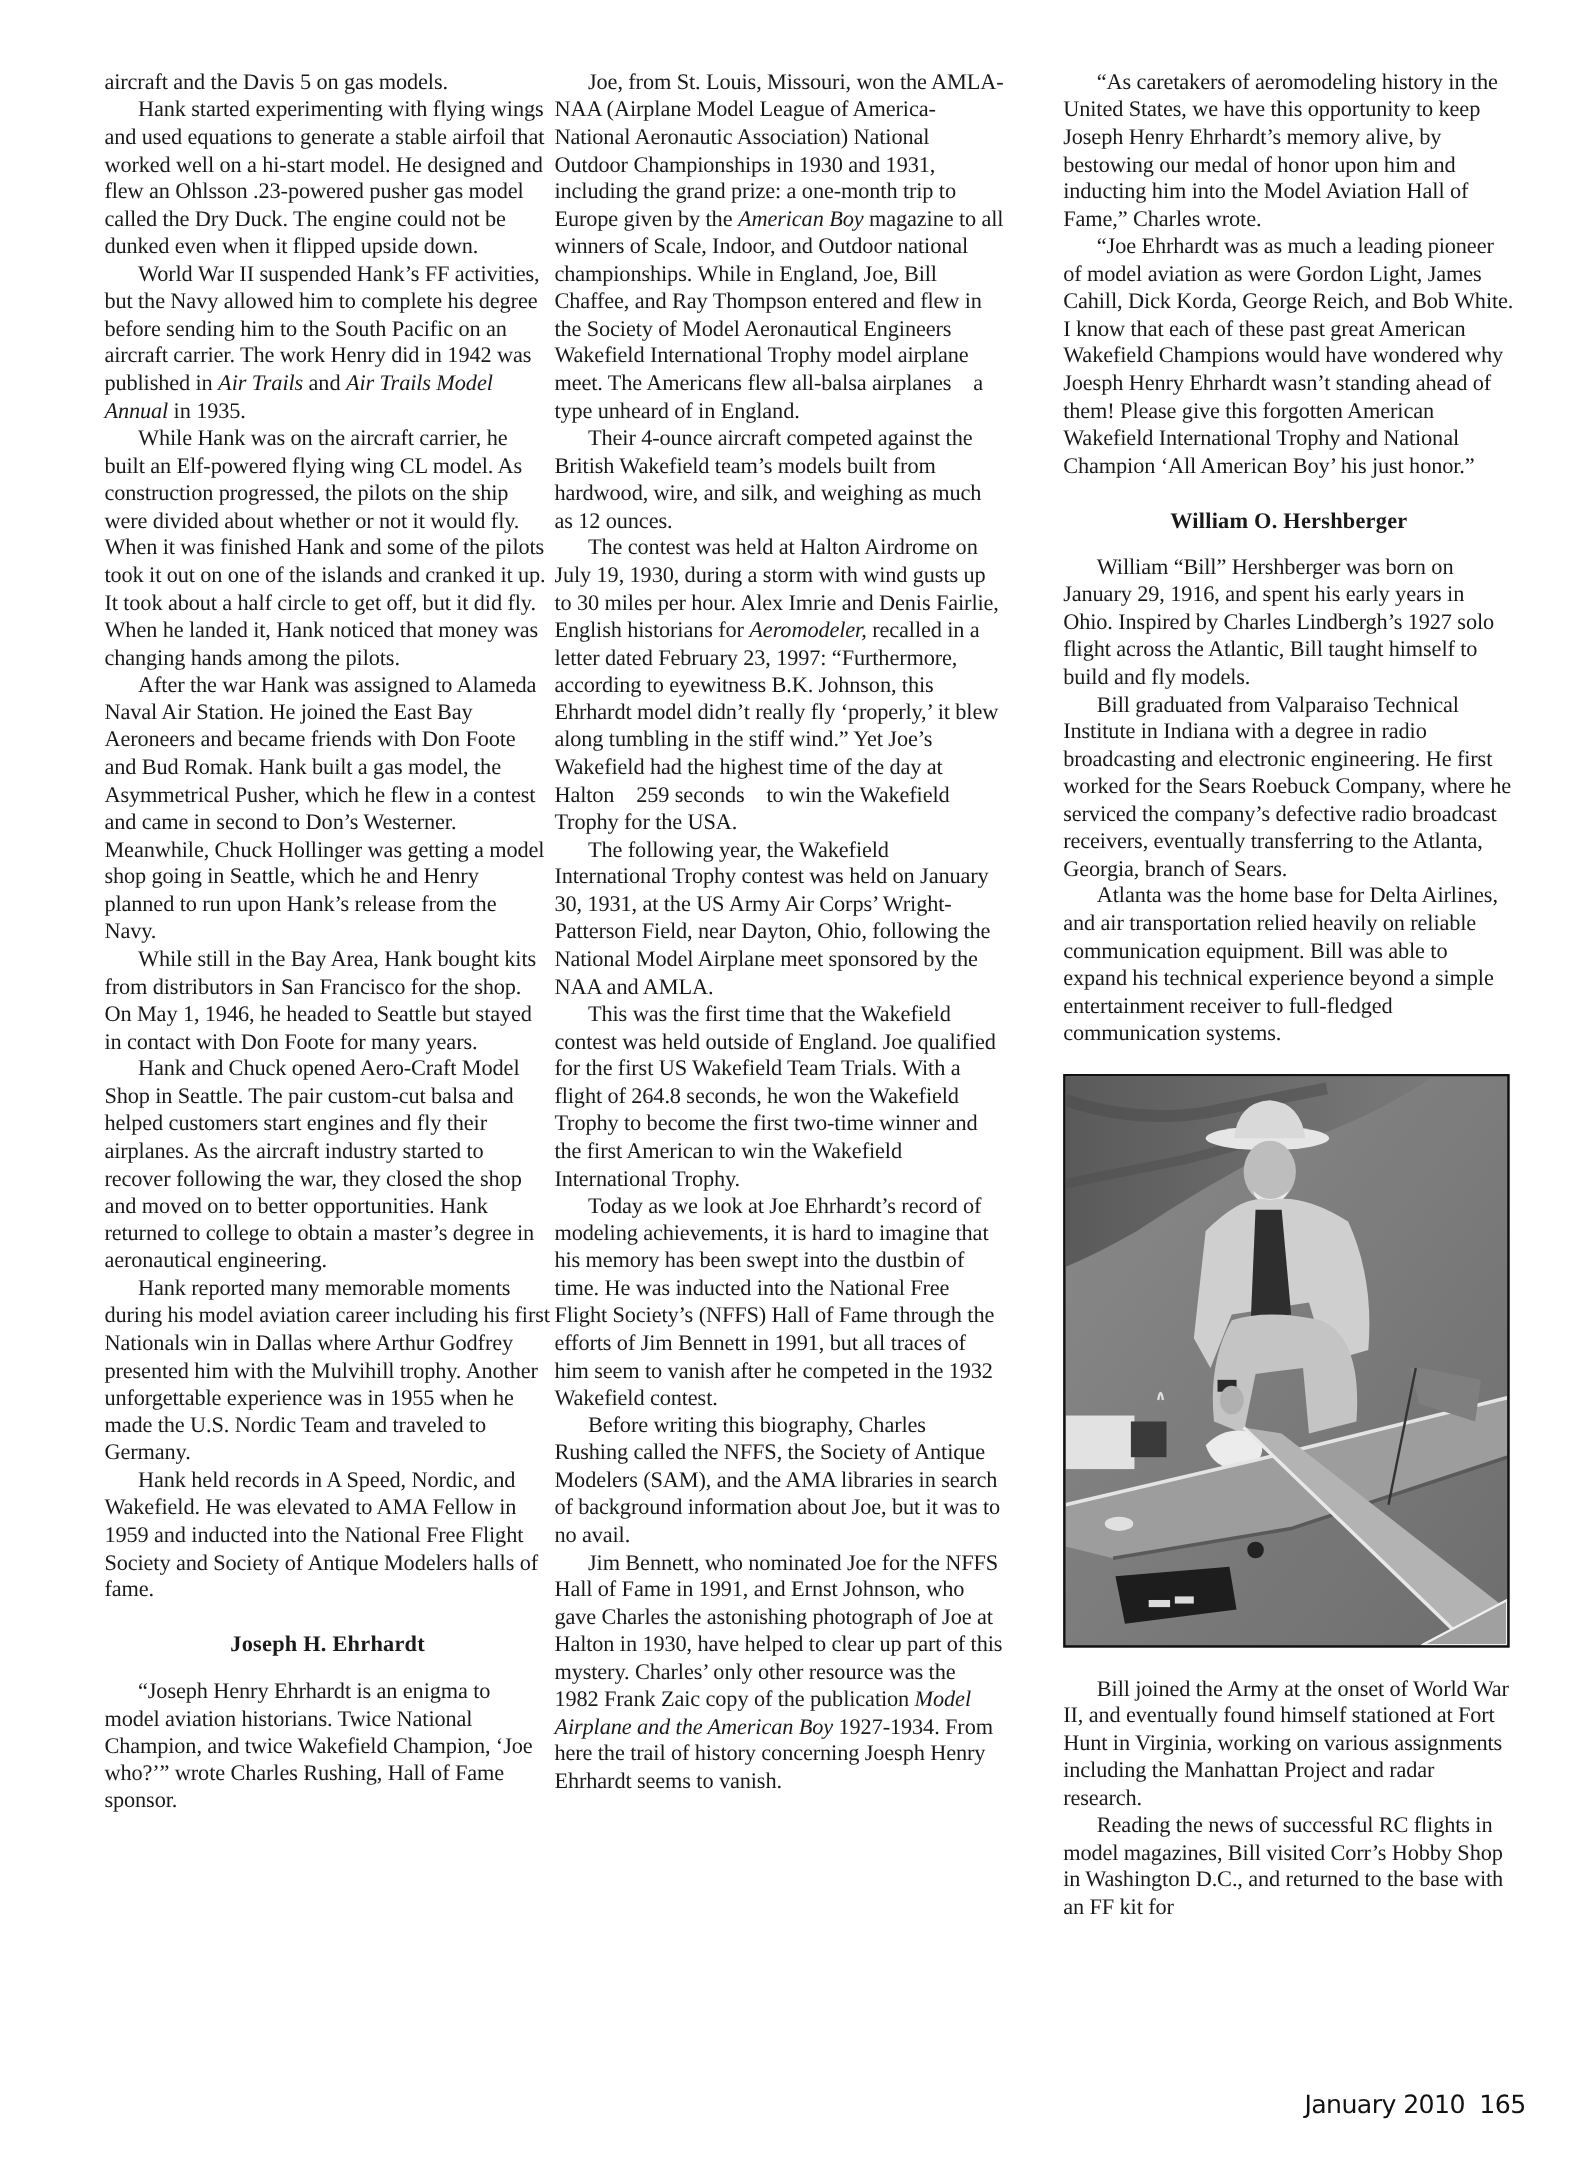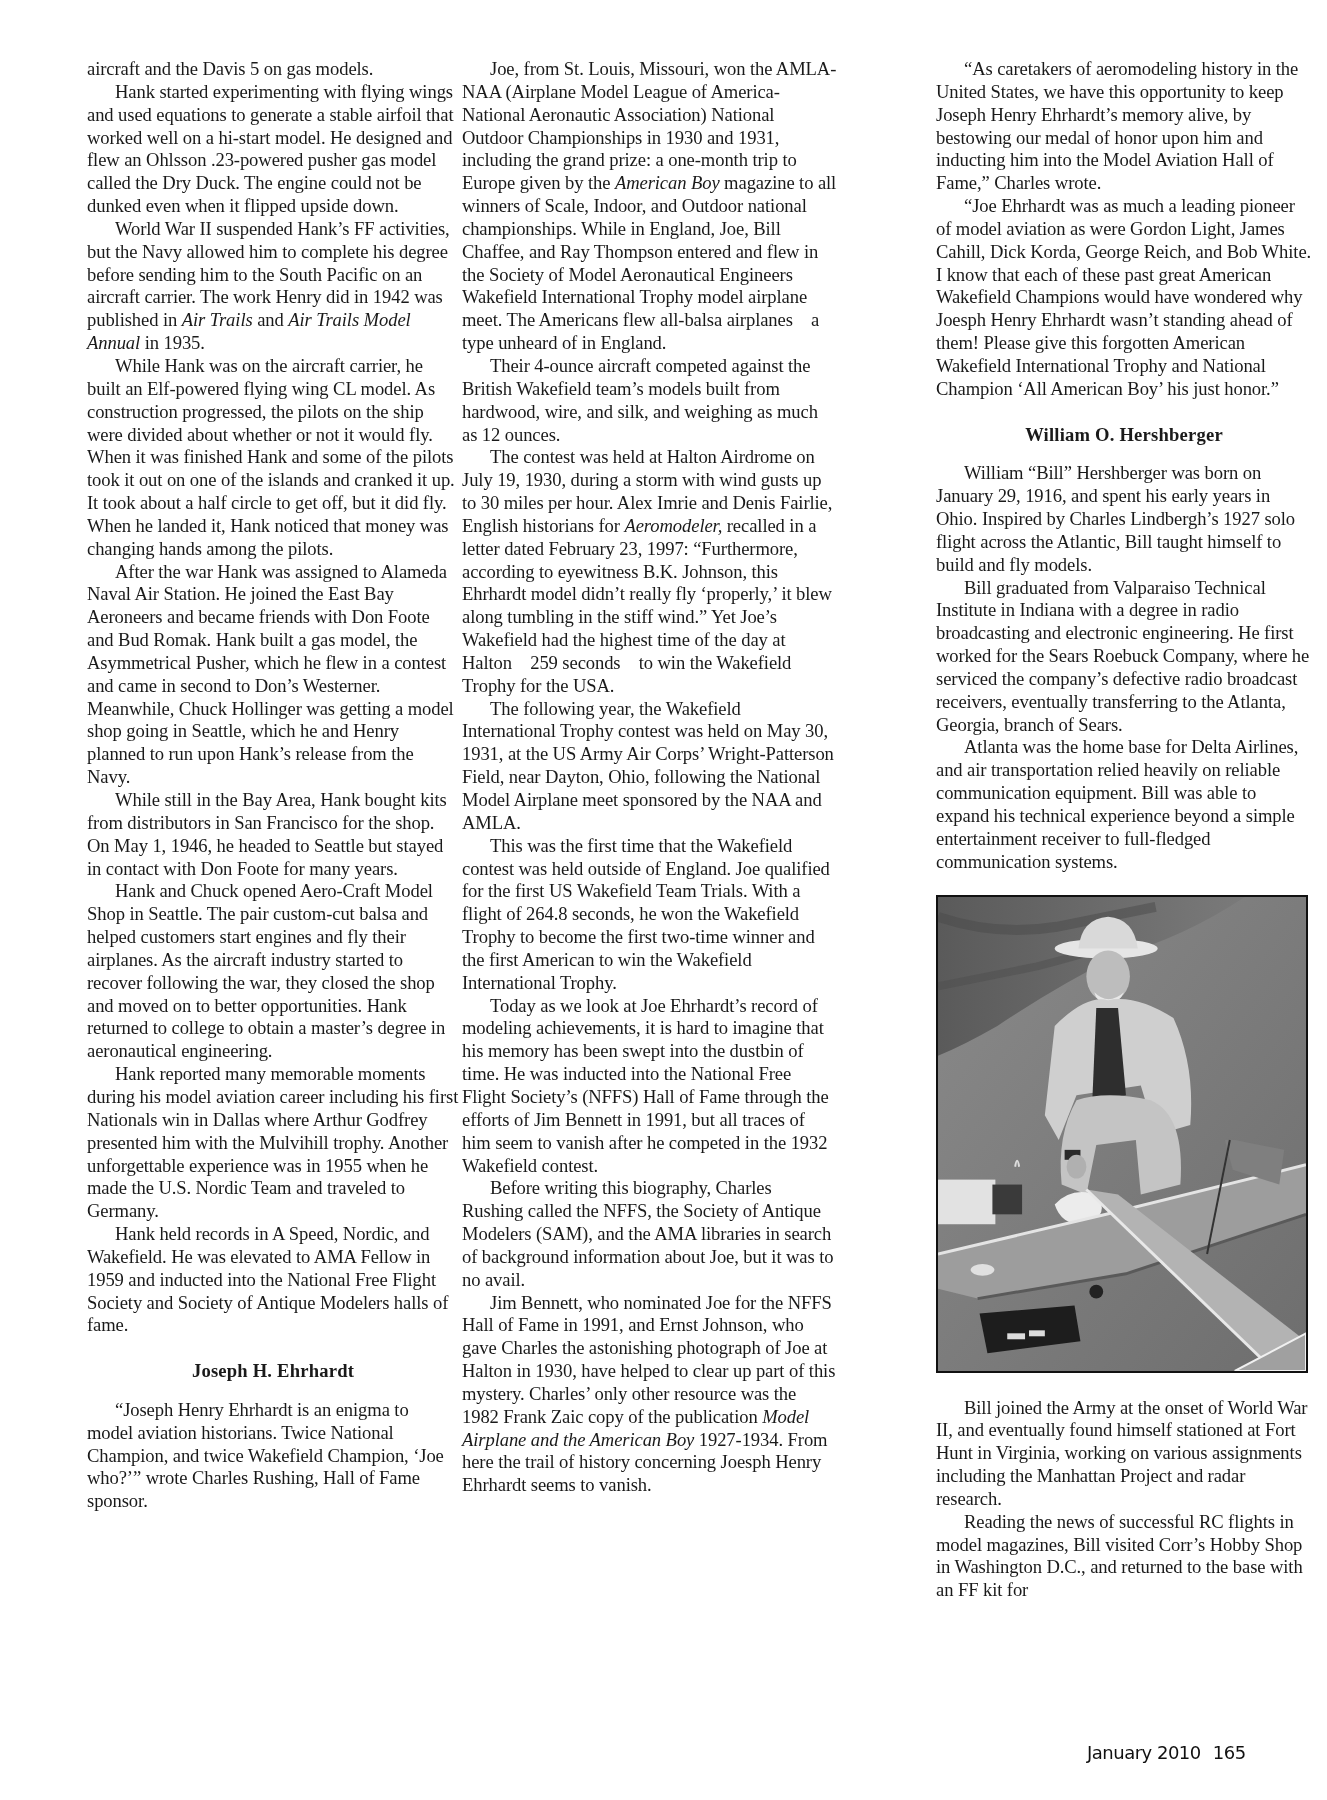--- a/index.html
+++ b/index.html
@@ -22,21 +22,21 @@
   }
   .col {
     position: absolute;
     top: 58px;
     font-size: 18.6px;
     line-height: 22.85px;
     letter-spacing: -0.1px;
   }
   .col-1 { left: 87px; width: 372px; }
   .col-2 { left: 462px; width: 375px; }
-  .col-3 { left: 936px; width: 376px; }
+  .col-3 { left: 886px; width: 376px; }
 
   .para {
     margin: 0;
     text-indent: 28px;
   }
   .para.no-indent { text-indent: 0; }
   .para.spacer-after { margin-bottom: 22.85px; }
   .heading {
     margin: 16px;
     text-align: center;
@@ -58,21 +58,21 @@
     background: #8c8c8c;
   }
   .photo-frame svg { display: block; width: 100%; height: 100%; }
   .photo-after { margin-top: 24px; }
 
   .folio {
     position: absolute;
     left: 1087px;
     top: 1742px;
     font-family: "DejaVu Sans", "Liberation Sans", sans-serif;
-    font-size: 18px;
+    font-size: 21px;
     letter-spacing: -0.5px;
     color: #111;
     white-space: nowrap;
   }
   .folio .folio-page { margin-left: 12px; }
 </style>
 </head>
 <body>
 
 <div class="page">
@@ -88,21 +88,21 @@
     <p class="para">Hank reported many memorable moments during his model aviation career including his first Nationals win in Dallas where Arthur Godfrey presented him with the Mulvihill trophy. Another unforgettable experience was in 1955 when he made the U.S. Nordic Team and traveled to Germany.</p>
     <p class="para">Hank held records in A Speed, Nordic, and Wakefield. He was elevated to AMA Fellow in 1959 and inducted into the National Free Flight Society and Society of Antique Modelers halls of fame.</p>
     <h3 class="heading spacer-before">Joseph H. Ehrhardt</h3>
     <p class="para">“Joseph Henry Ehrhardt is an enigma to model aviation historians. Twice National Champion, and twice Wakefield Champion, ‘Joe who?’” wrote Charles Rushing, Hall of Fame sponsor.</p>
   </div>
 
   <div class="col col-2">
     <p class="para"><span>Joe, from St. Louis, Missouri, won the AMLA-NAA (Airplane Model League of America-National Aeronautic Association) National Outdoor Championships in 1930 and 1931, including the grand prize: a one-month trip to Europe given by the </span><em>American Boy</em><span style="white-space: pre-wrap;"> magazine to all winners of Scale, Indoor, and Outdoor national championships. While in England, Joe, Bill Chaffee, and Ray Thompson entered and flew in the Society of Model Aeronautical Engineers Wakefield International Trophy model airplane meet. The Americans flew all-balsa airplanes    a type unheard of in England.</span></p>
     <p class="para">Their 4-ounce aircraft competed against the British Wakefield team’s models built from hardwood, wire, and silk, and weighing as much as 12 ounces.</p>
     <p class="para"><span>The contest was held at Halton Airdrome on July 19, 1930, during a storm with wind gusts up to 30 miles per hour. Alex Imrie and Denis Fairlie, English historians for </span><em>Aeromodeler,</em><span style="white-space: pre-wrap;"> recalled in a letter dated February 23, 1997: “Furthermore, according to eyewitness B.K. Johnson, this Ehrhardt model didn’t really fly ‘properly,’ it blew along tumbling in the stiff wind.” Yet Joe’s Wakefield had the highest time of the day at Halton    259 seconds    to win the Wakefield Trophy for the USA.</span></p>
-    <p class="para">The following year, the Wakefield International Trophy contest was held on May 30, 1931, at the US Army Air Corps’ Wright-Patterson Field, near Dayton, Ohio, following the National Model Airplane meet sponsored by the NAA and AMLA.</p>
+    <p class="para">The following year, the Wakefield International Trophy contest was held on January 30, 1931, at the US Army Air Corps’ Wright-Patterson Field, near Dayton, Ohio, following the National Model Airplane meet sponsored by the NAA and AMLA.</p>
     <p class="para">This was the first time that the Wakefield contest was held outside of England. Joe qualified for the first US Wakefield Team Trials. With a flight of 264.8 seconds, he won the Wakefield Trophy to become the first two-time winner and the first American to win the Wakefield International Trophy.</p>
     <p class="para">Today as we look at Joe Ehrhardt’s record of modeling achievements, it is hard to imagine that his memory has been swept into the dustbin of time. He was inducted into the National Free Flight Society’s (NFFS) Hall of Fame through the efforts of Jim Bennett in 1991, but all traces of him seem to vanish after he competed in the 1932 Wakefield contest.</p>
     <p class="para">Before writing this biography, Charles Rushing called the NFFS, the Society of Antique Modelers (SAM), and the AMA libraries in search of background information about Joe, but it was to no avail.</p>
     <p class="para"><span>Jim Bennett, who nominated Joe for the NFFS Hall of Fame in 1991, and Ernst Johnson, who gave Charles the astonishing photograph of Joe at Halton in 1930, have helped to clear up part of this mystery. Charles’ only other resource was the 1982 Frank Zaic copy of the publication </span><em>Model Airplane and the American Boy</em><span> 1927-1934. From here the trail of history concerning Joesph Henry Ehrhardt seems to vanish.</span></p>
   </div>
 
   <div class="col col-3">
     <p class="para">“As caretakers of aeromodeling history in the United States, we have this opportunity to keep Joseph Henry Ehrhardt’s memory alive, by bestowing our medal of honor upon him and inducting him into the Model Aviation Hall of Fame,” Charles wrote.</p>
     <p class="para spacer-after">“Joe Ehrhardt was as much a leading pioneer of model aviation as were Gordon Light, James Cahill, Dick Korda, George Reich, and Bob White. I know that each of these past great American Wakefield Champions would have wondered why Joesph Henry Ehrhardt wasn’t standing ahead of them! Please give this forgotten American Wakefield International Trophy and National Champion ‘All American Boy’ his just honor.”</p>
     <h3 class="heading">William O. Hershberger</h3>

